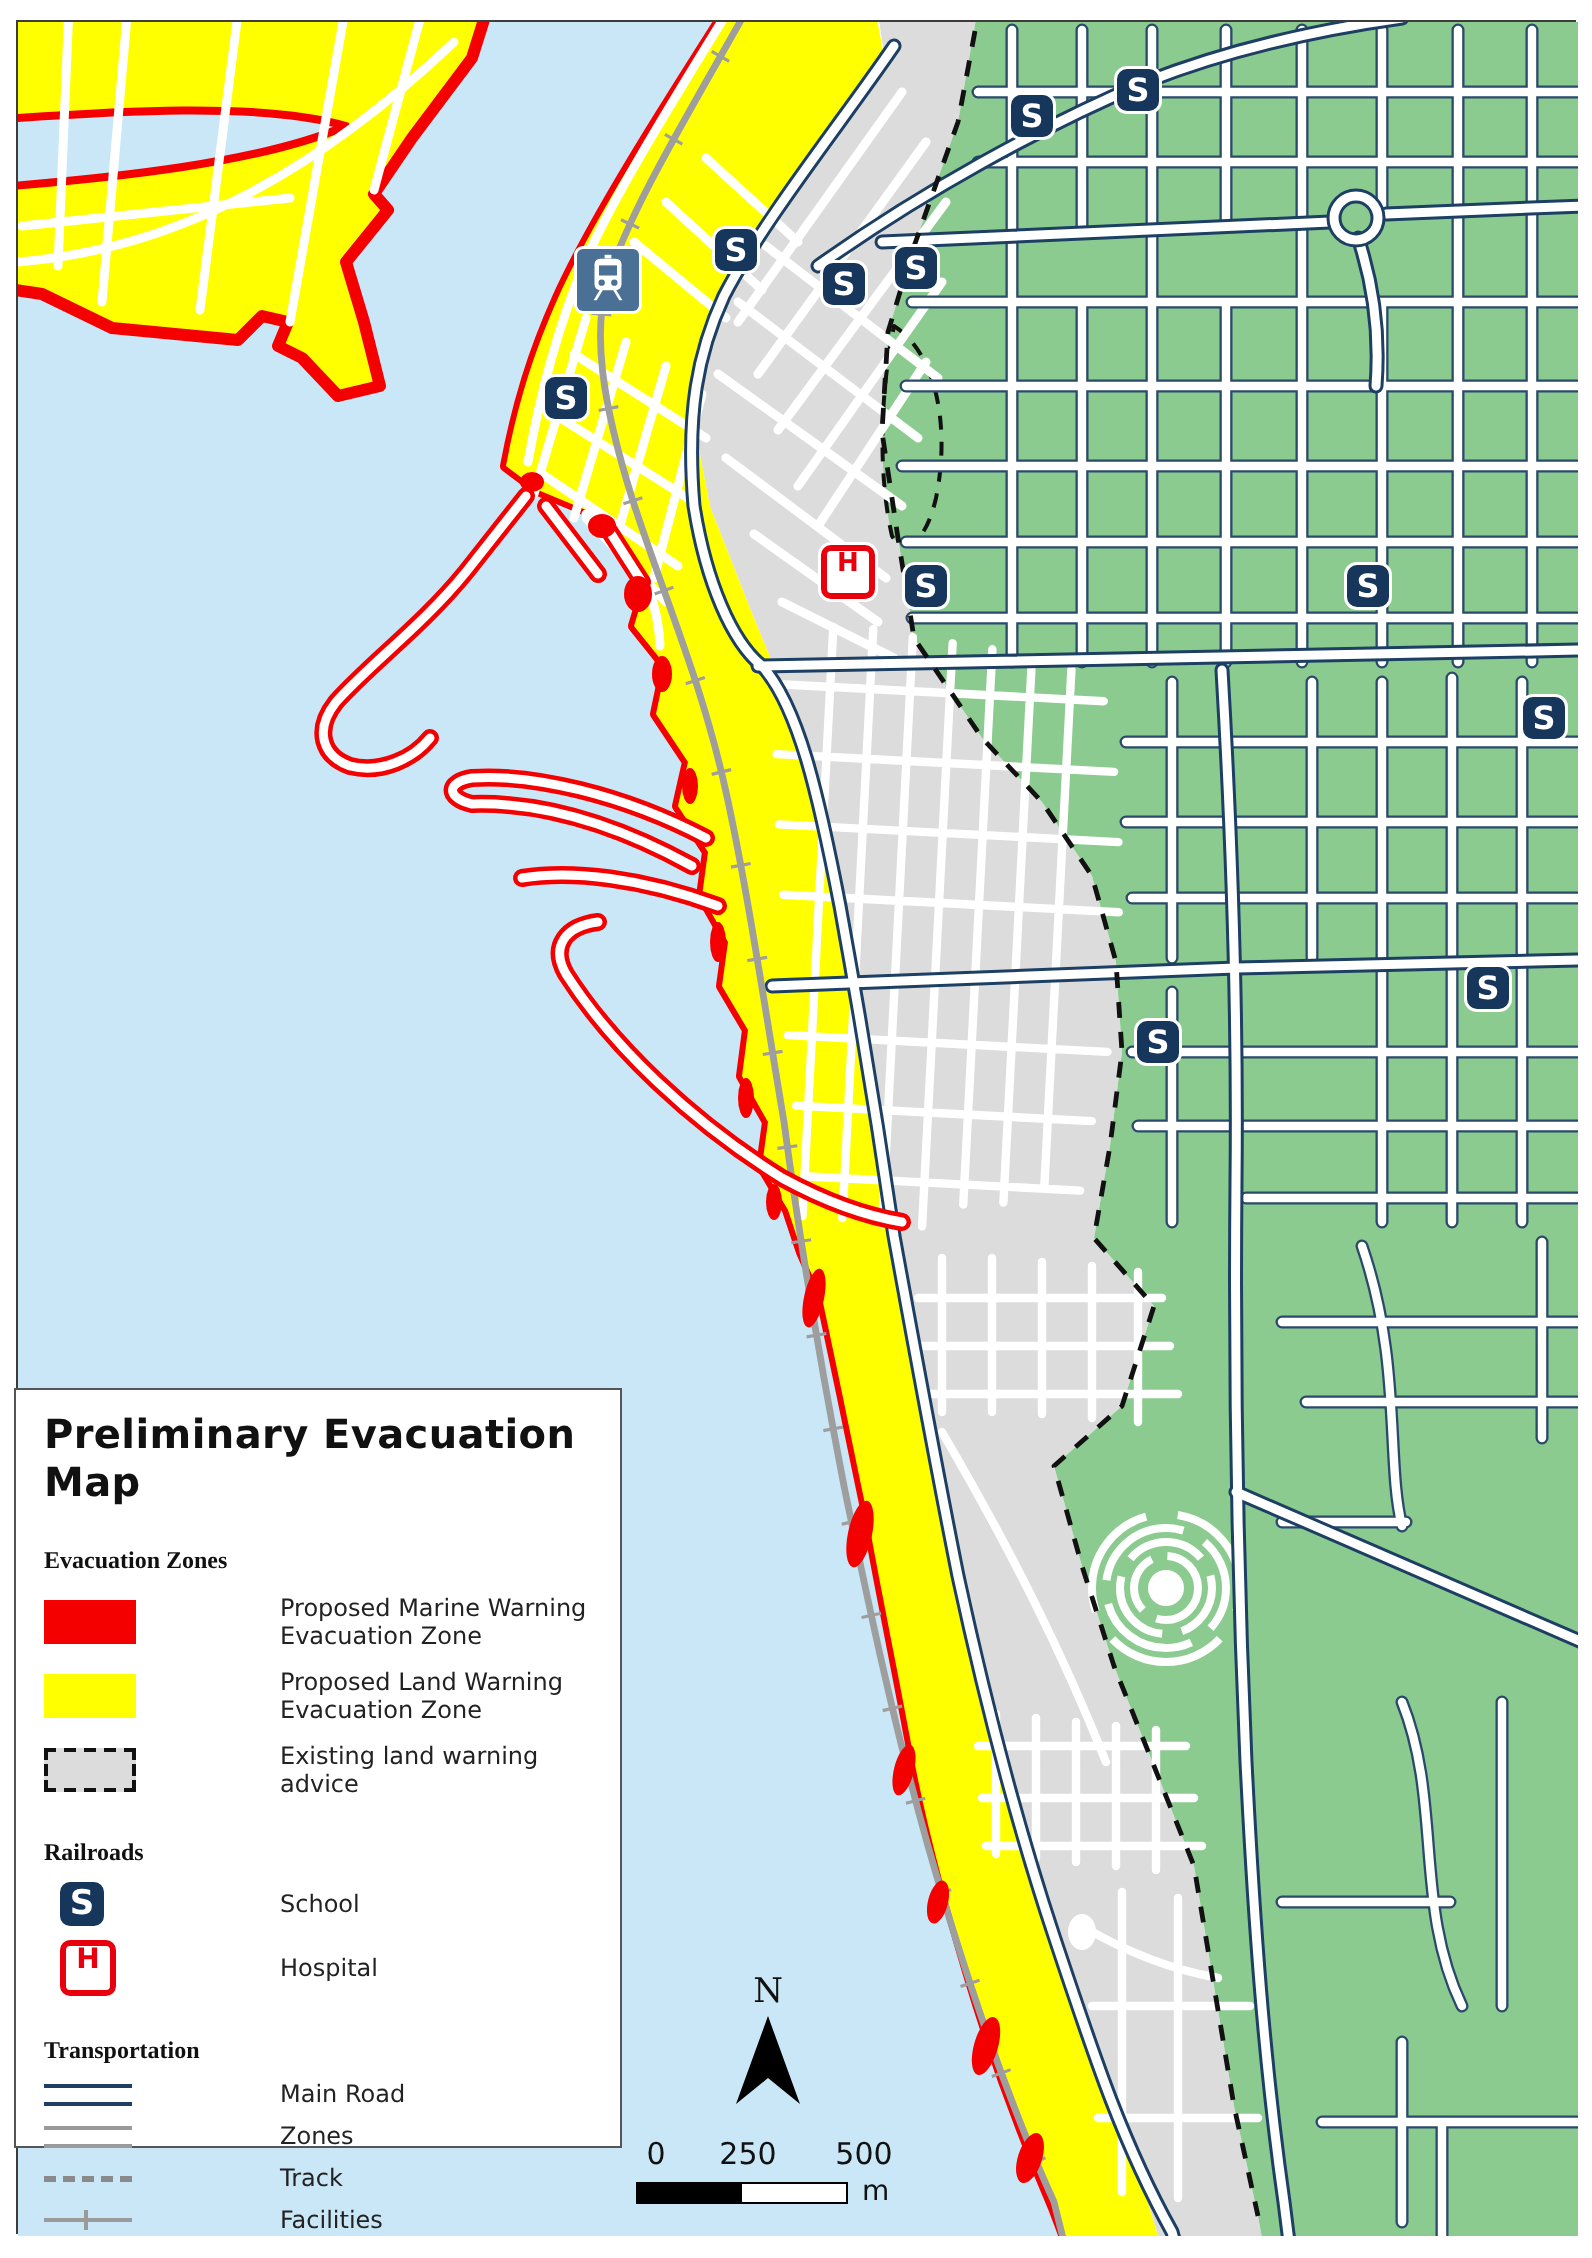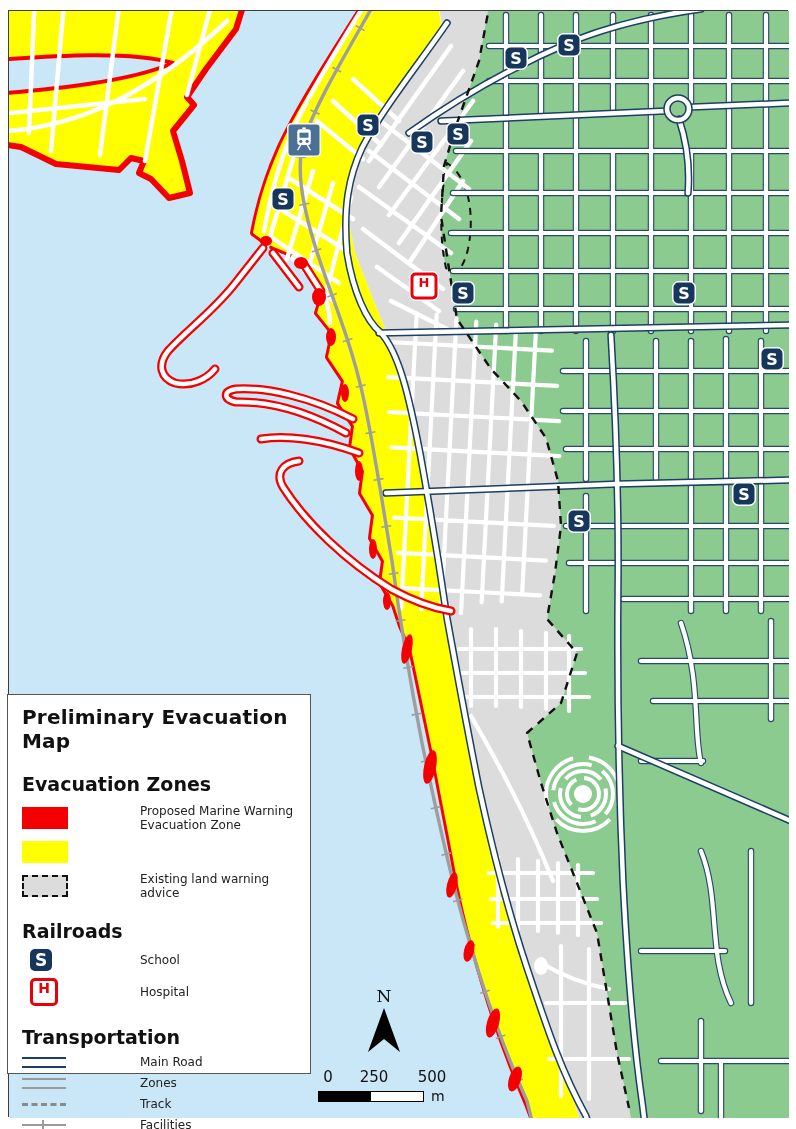--- a/index.html
+++ b/index.html
@@ -17,21 +17,21 @@
   .hospital-badge{width:21px;height:21px;background:#fff;color:#e8000d;
           border:3px solid #e8000d;border-radius:5px;font-weight:bold;font-size:13px;
           line-height:14px;text-align:center;box-shadow:0 0 0 1.5px #fff;}
   .station-badge{width:27px;height:27px;background:#4a7096;border-radius:3px;
           box-shadow:0 0 0 1.5px #fff;padding:2px;}
   .station-badge svg{width:100%;height:100%;}
   
   #legend{position:absolute;left:7px;top:694px;width:304px;height:380px;background:#fff;
           border:1px solid #555;box-sizing:border-box;padding:8px 12px 0 14px;z-index:10;}
   #legend h1{font-size:20px;margin:2px 0 14px 0;color:#111;letter-spacing:.2px;}
-  #legend h2{font-size:19px;margin:20px 0 6px 0;color:#111;}
+  #legend h2{font-size:12px;margin:20px 0 6px 0;color:#111;font-family:Liberation Serif, serif;}
   .lg-row{display:flex;align-items:center;margin:7px 0;gap:48px;}
   .lg-sym{width:50px;min-width:50px;display:flex;align-items:center;justify-content:flex-start;}
   .lg-label{font-size:12px;color:#222;padding-left:20px;}
   .zones .lg-row{margin:9px 0;}
   .sw{width:46px;height:22px;box-sizing:border-box;}
   .sw-red{background:#f50000;}
   .sw-yellow{background:#ffff00;}
   .sw-gray{background:#dcdcdc;border:2.5px dashed #111;width:46px;height:22px;}
   .lg-school{width:22px;height:22px;font-size:17px;line-height:22px;margin-left:8px;box-shadow:none;}
   .lg-hospital{width:22px;height:22px;font-size:14px;line-height:15px;margin-left:8px;box-shadow:none;}
@@ -236,20 +236,21 @@
         <div class="lg-row">
           <span class="lg-sym">
             <span class="sw sw-red"></span>
           </span>
           <span class="lg-label">Proposed Marine Warning Evacuation Zone</span>
         </div>
         <div class="lg-row">
           <span class="lg-sym">
             <span class="sw sw-yellow"></span>
           </span>
+          <span class="lg-label">Proposed Land Warning Evacuation Zone</span>
         </div>
         <div class="lg-row">
           <span class="lg-sym">
             <span class="sw sw-gray"></span>
           </span>
           <span class="lg-label">Existing land warning advice</span>
         </div>
       </div>
       <h2>Railroads</h2>
       <div>

